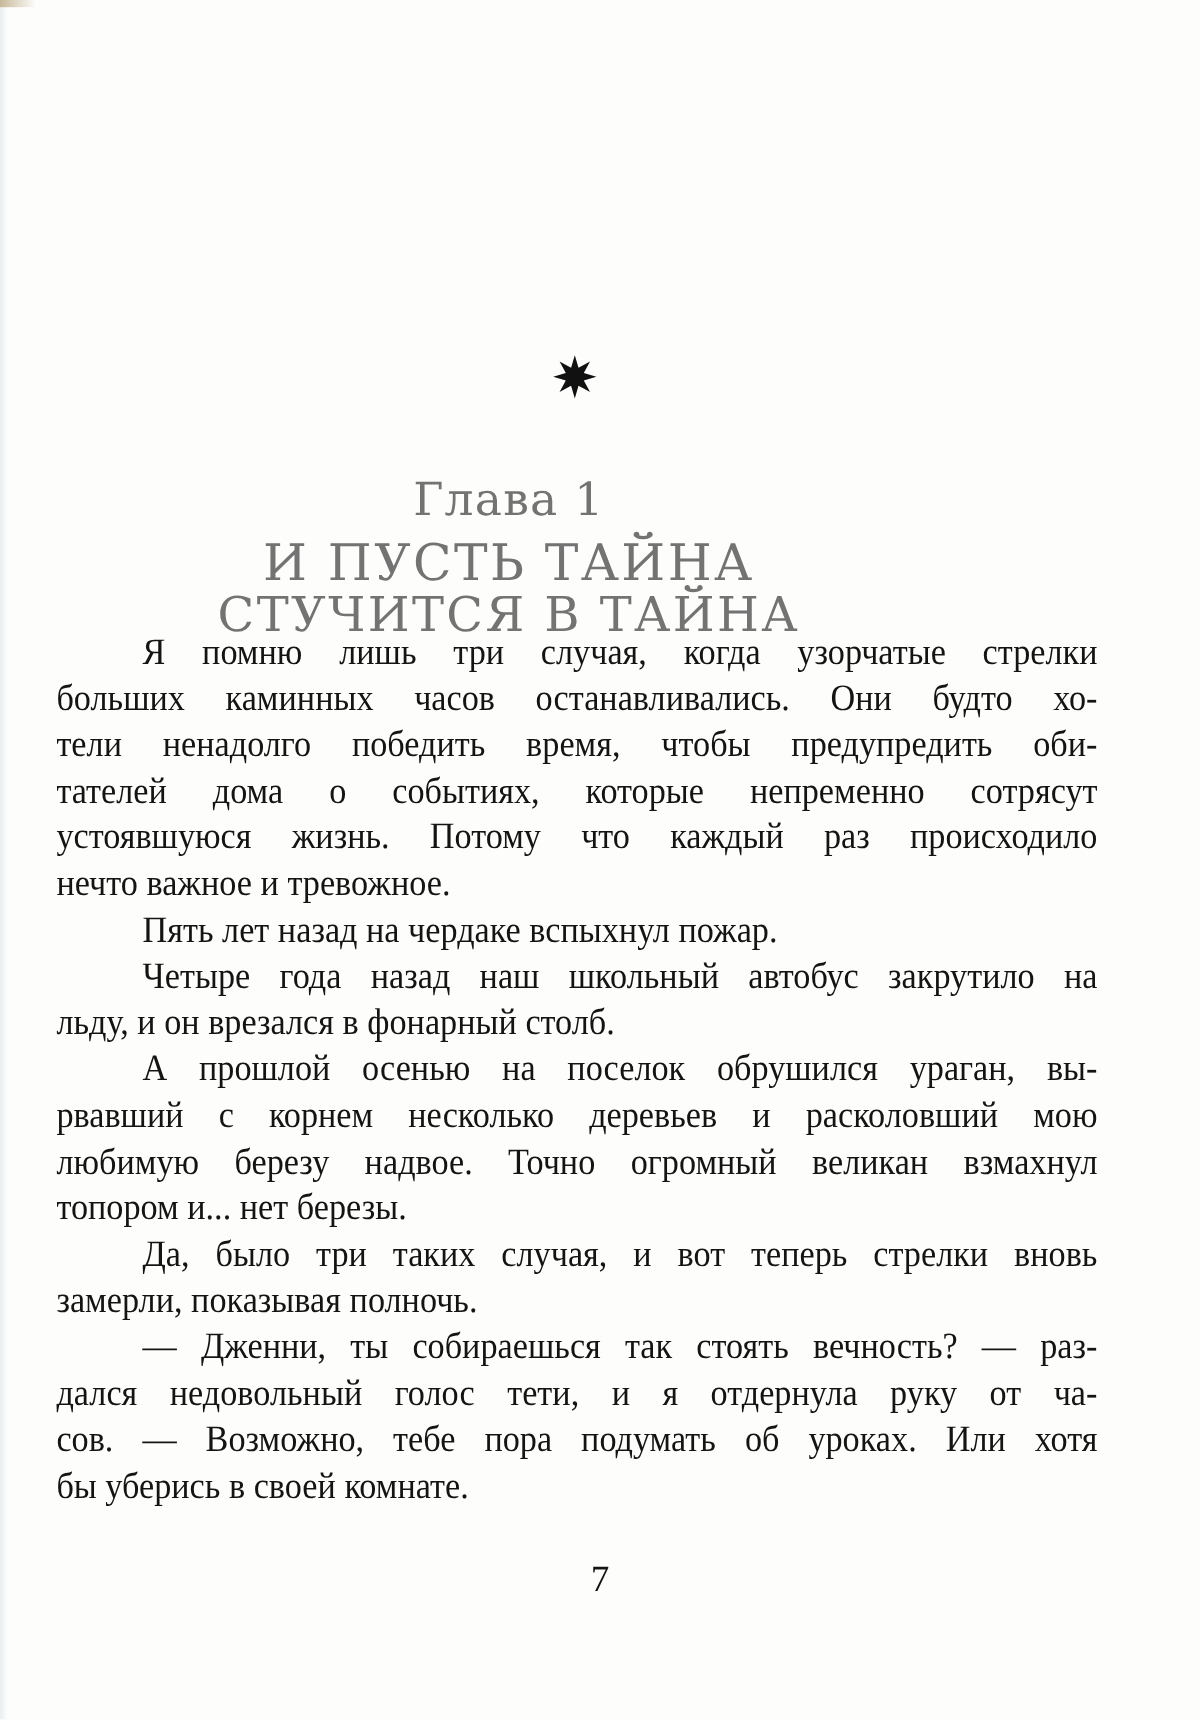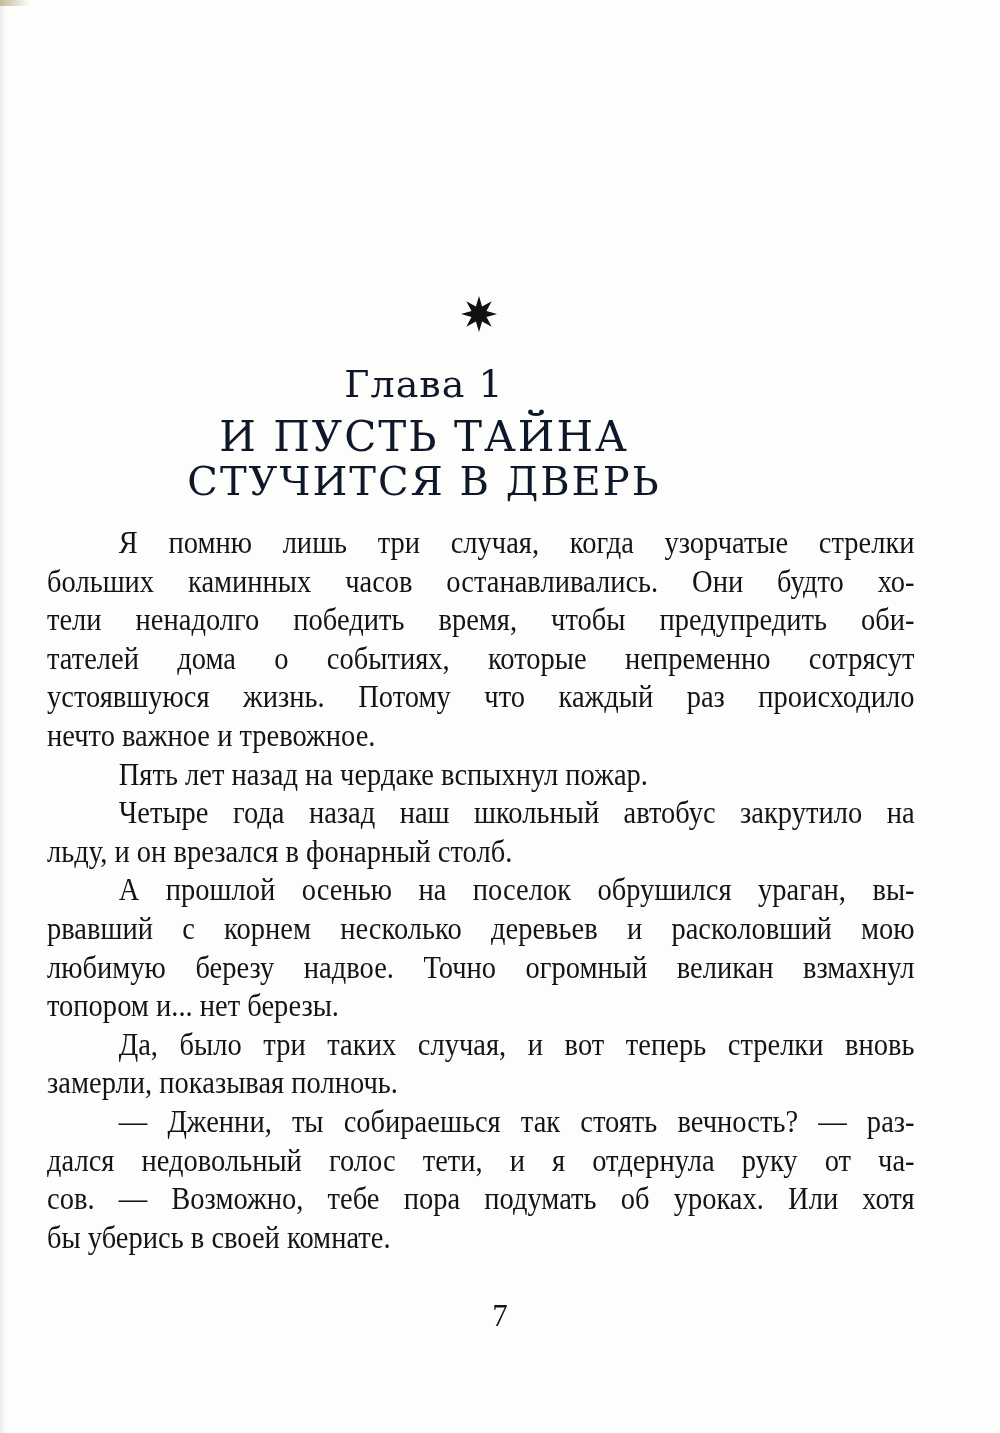--- a/index.html
+++ b/index.html
@@ -34,22 +34,23 @@
       width: 38px;
       height: 38px;
     }
     .heading {
       position: absolute;
       left: 0;
       width: 848px;
       text-align: center;
       font-family: "DejaVu Serif", serif;
       letter-spacing: 1px;
-      color: #0f172a;
+      color: #737373;
       font-weight: normal;
+      margin-top: 32px;
     }
     .chapter-label {
       top: 362px;
       font-size: 38px;
     }
     .title-line-1 {
       top: 412px;
       font-size: 42px;
       letter-spacing: 2px;
     }
@@ -98,21 +99,21 @@
 <div class="corner-shade"></div>
 
 <div class="ornament">
   <svg width="38" height="38" viewBox="-19 -19 38 38">
     <polygon fill="#111111" points="0,-18 3.1,-7.5 12.7,-12.7 7.5,-3.1 18,0 7.5,3.1 12.7,12.7 3.1,7.5 0,18 -3.1,7.5 -12.7,12.7 -7.5,3.1 -18,0 -7.5,-3.1 -12.7,-12.7 -3.1,-7.5"></polygon>
   </svg>
 </div>
 
 <div class="heading chapter-label">Глава 1</div>
 <div class="heading title-line-1">И ПУСТЬ ТАЙНА</div>
-<div class="heading title-line-2">СТУЧИТСЯ В ДВЕРЬ</div>
+<div class="heading title-line-2">СТУЧИТСЯ В ТАЙНА</div>
 
 <div class="body-text">
   <span class="line indent">Я помню лишь три случая, когда узорчатые стрелки</span>
   <span class="line">больших каминных часов останавливались. Они будто хо-</span>
   <span class="line">тели ненадолго победить время, чтобы предупредить оби-</span>
   <span class="line">тателей дома о событиях, которые непременно сотрясут</span>
   <span class="line">устоявшуюся жизнь. Потому что каждый раз происходило</span>
   <span class="line last">нечто важное и тревожное.</span>
   <span class="line indent last">Пять лет назад на чердаке вспыхнул пожар.</span>
   <span class="line indent">Четыре года назад наш школьный автобус закрутило на</span>

